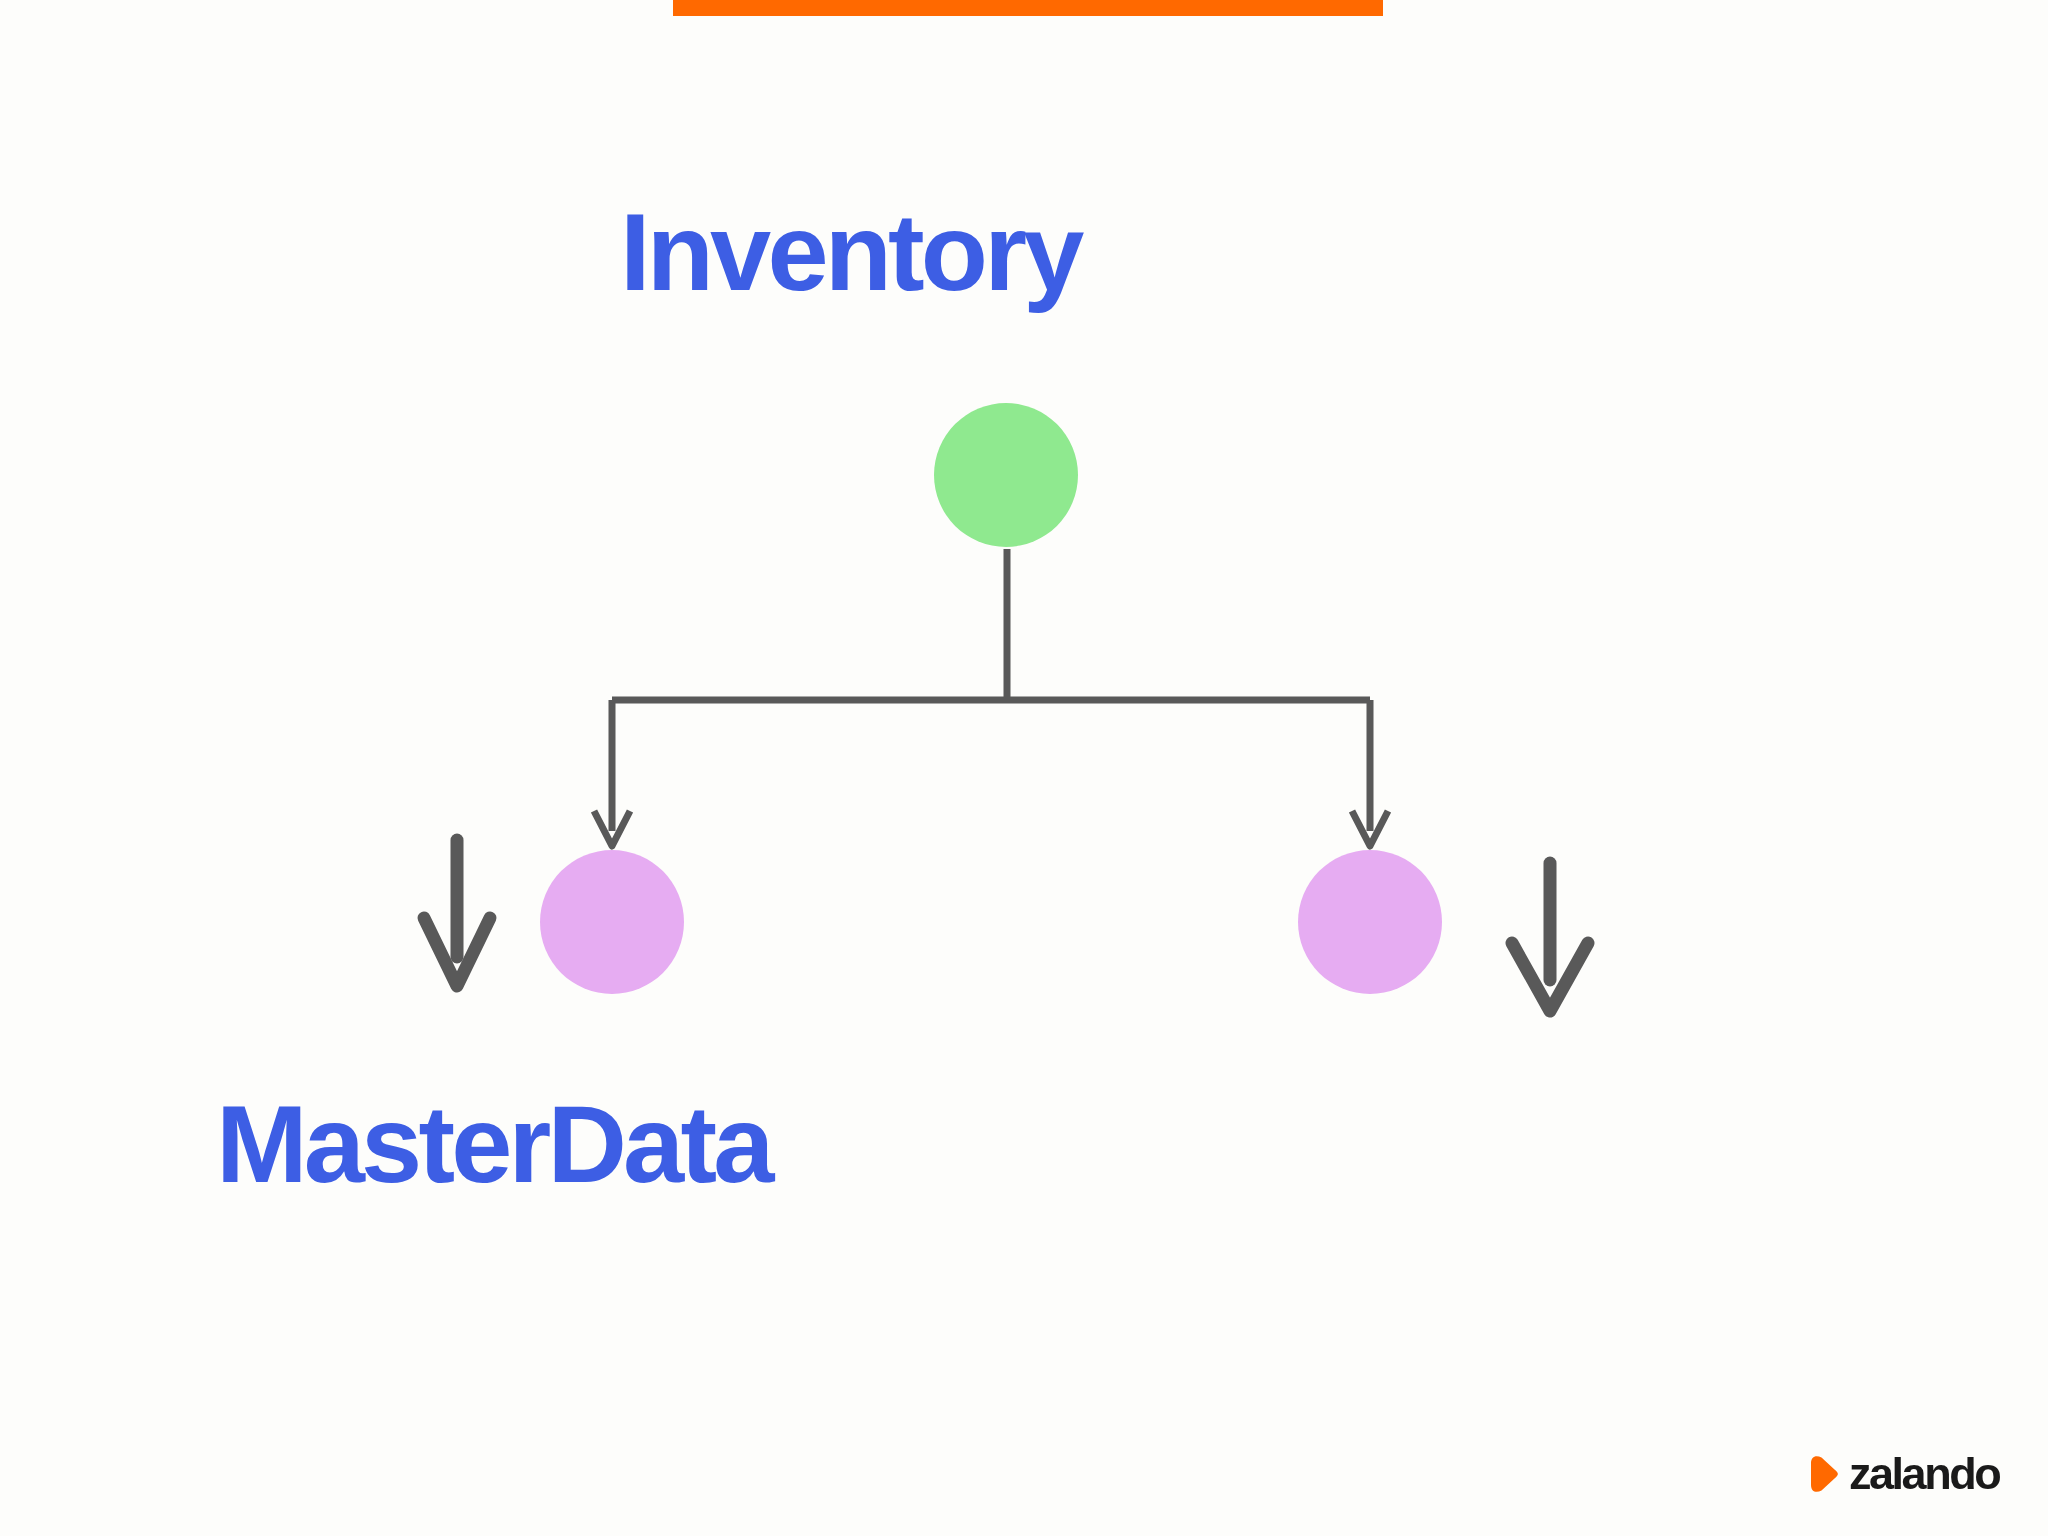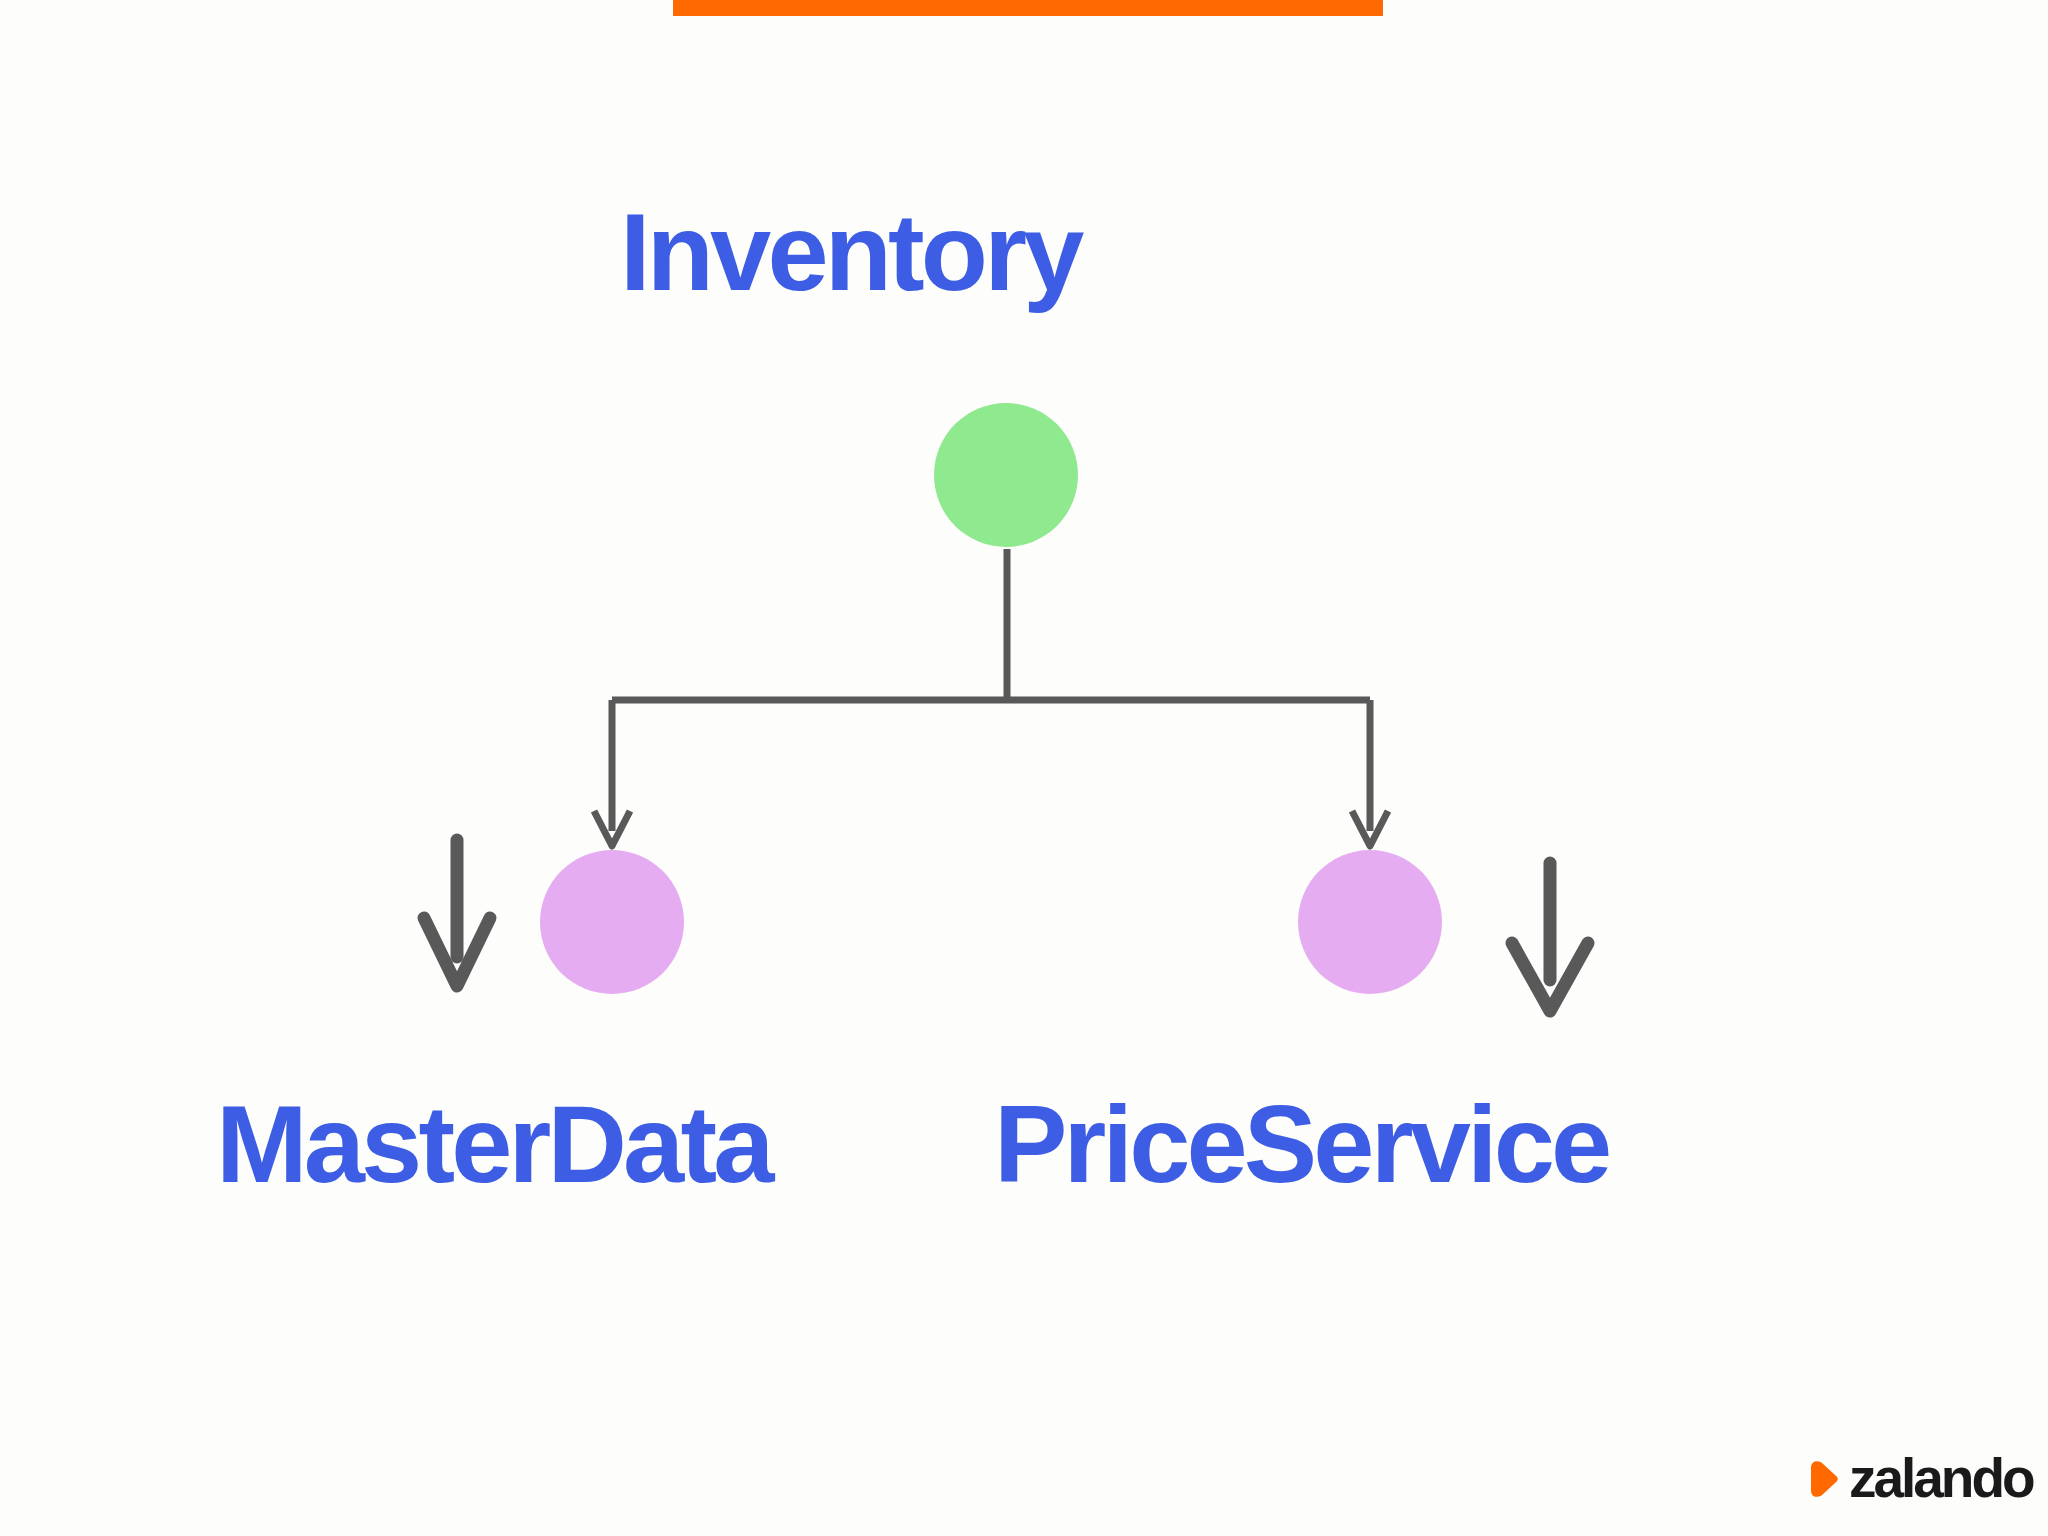--- a/index.html
+++ b/index.html
@@ -67,21 +67,21 @@
   .logo {
     position: absolute;
     left: 1804px;
     top: 1451px;
     display: flex;
     align-items: center;
     gap: 9px;
   }
   .logo-text {
     font-weight: bold;
-    font-size: 55px;
+    font-size: 45px;
     line-height: 1;
     letter-spacing: -0.055em;
     color: var(--logo_black, #1A1A1A);
   }
   .logo-mark { display: block; }
   .logo-mark path { fill: var(--accent_orange, #FF6900); }
 </style>
 </head>
 <body>
 
@@ -107,21 +107,20 @@
       <path class="fat-arrow" d="M424 918 L457 986 L490 918"></path>
     </g>
     <g>
       <path class="fat-arrow" d="M1550 863 L1550 980"></path>
       <path class="fat-arrow" d="M1512 943 L1550 1011 L1588 943"></path>
     </g>
   </svg>
 
   <div class="big-label label-left">MasterData</div>
 
-  <div class="big-label label-right">PriceService</div>
 
   <div class="logo">
     <svg class="logo-mark" width="36" height="42" viewBox="0 0 36 42">
       <path d="M7 10 C7 3.5 12 1.5 17.5 4.5 L30.5 16.5 C35 20 35 22 30.5 25.5 L17.5 37.5 C12 40.5 7 38.5 7 32 Z"></path>
     </svg>
     <span class="logo-text">zalando</span>
   </div>
 
 </div>
 

